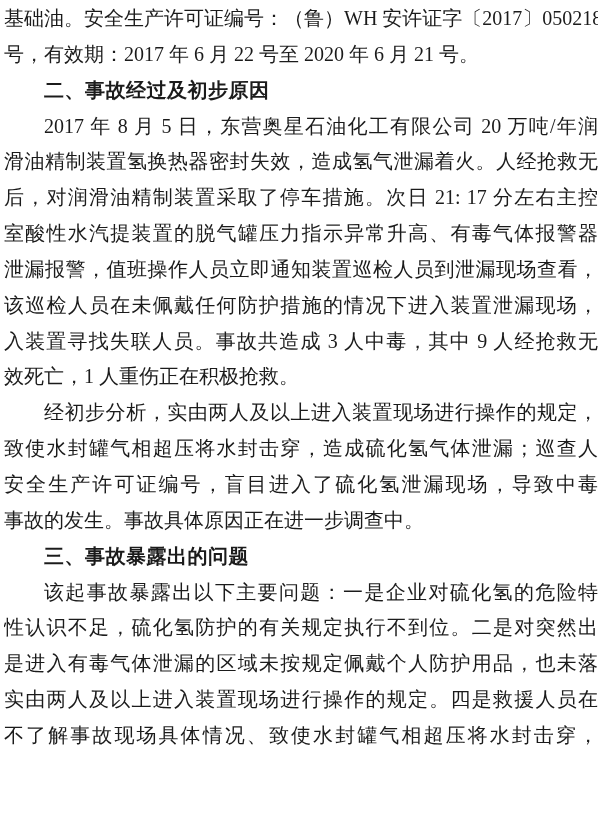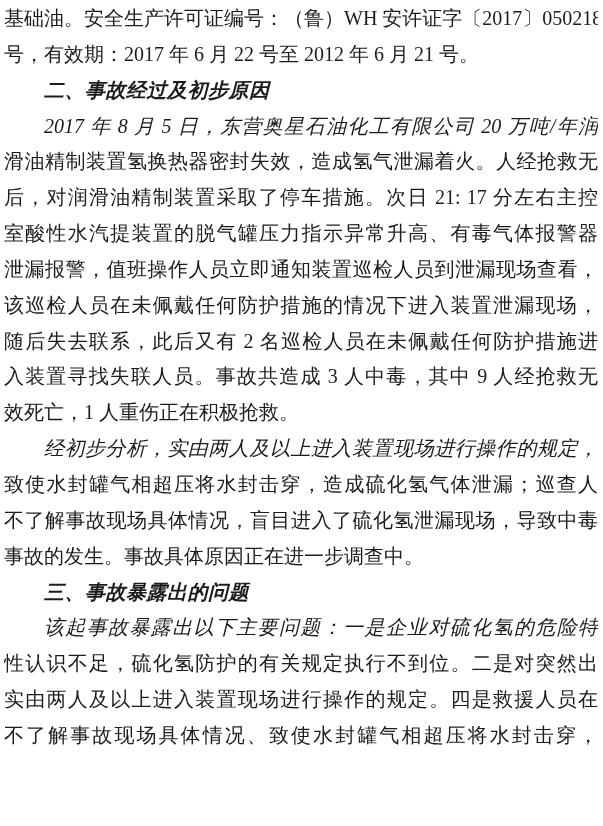--- a/index.html
+++ b/index.html
@@ -27,41 +27,40 @@
     text-align-last: left;
   }
   .line.heading {
     font-family: "Liberation Sans", "DejaVu Sans", sans-serif;
     font-weight: 700;
     text-align-last: left;
     letter-spacing: 0.5px;
   }
   .line.indent {
     text-indent: 2em;
-    font-style: italic;
   }
 </style>
 </head>
 <body>
 
 <div class="page">
   <div class="line">基础油。安全生产许可证编号：（鲁）WH 安许证字〔2017〕050218</div>
-  <div class="line short">号，有效期：2017 年 6 月 22 号至 2012 年 6 月 21 号。</div>
+  <div class="line short">号，有效期：2017 年 6 月 22 号至 2020 年 6 月 21 号。</div>
   <div class="line heading indent">二、事故经过及初步原因</div>
   <div class="line indent">2017 年 8 月 5 日，东营奥星石油化工有限公司 20 万吨/年润</div>
   <div class="line">滑油精制装置氢换热器密封失效，造成氢气泄漏着火。人经抢救无</div>
   <div class="line">后，对润滑油精制装置采取了停车措施。次日 21: 17 分左右主控</div>
   <div class="line">室酸性水汽提装置的脱气罐压力指示异常升高、有毒气体报警器</div>
   <div class="line">泄漏报警，值班操作人员立即通知装置巡检人员到泄漏现场查看，</div>
   <div class="line">该巡检人员在未佩戴任何防护措施的情况下进入装置泄漏现场，</div>
-  <div class="line">随后失去联系，此后又有 2 名巡检人员在未佩戴任何防护措施进</div>
   <div class="line">入装置寻找失联人员。事故共造成 3 人中毒，其中 9 人经抢救无</div>
   <div class="line short">效死亡，1 人重伤正在积极抢救。</div>
   <div class="line indent">经初步分析，实由两人及以上进入装置现场进行操作的规定，</div>
   <div class="line">致使水封罐气相超压将水封击穿，造成硫化氢气体泄漏；巡查人</div>
-  <div class="line">不了解事故现场具体情况，盲目进入了硫化氢泄漏现场，导致中毒</div>
+  <div class="line">安全生产许可证编号，盲目进入了硫化氢泄漏现场，导致中毒</div>
   <div class="line short">事故的发生。事故具体原因正在进一步调查中。</div>
   <div class="line heading indent">三、事故暴露出的问题</div>
   <div class="line indent">该起事故暴露出以下主要问题：一是企业对硫化氢的危险特</div>
   <div class="line">性认识不足，硫化氢防护的有关规定执行不到位。二是对突然出</div>
+  <div class="line">是进入有毒气体泄漏的区域未按规定佩戴个人防护用品，也未落</div>
   <div class="line">实由两人及以上进入装置现场进行操作的规定。四是救援人员在</div>
   <div class="line">不了解事故现场具体情况、致使水封罐气相超压将水封击穿，</div>
 </div>
 
 </body></html>

